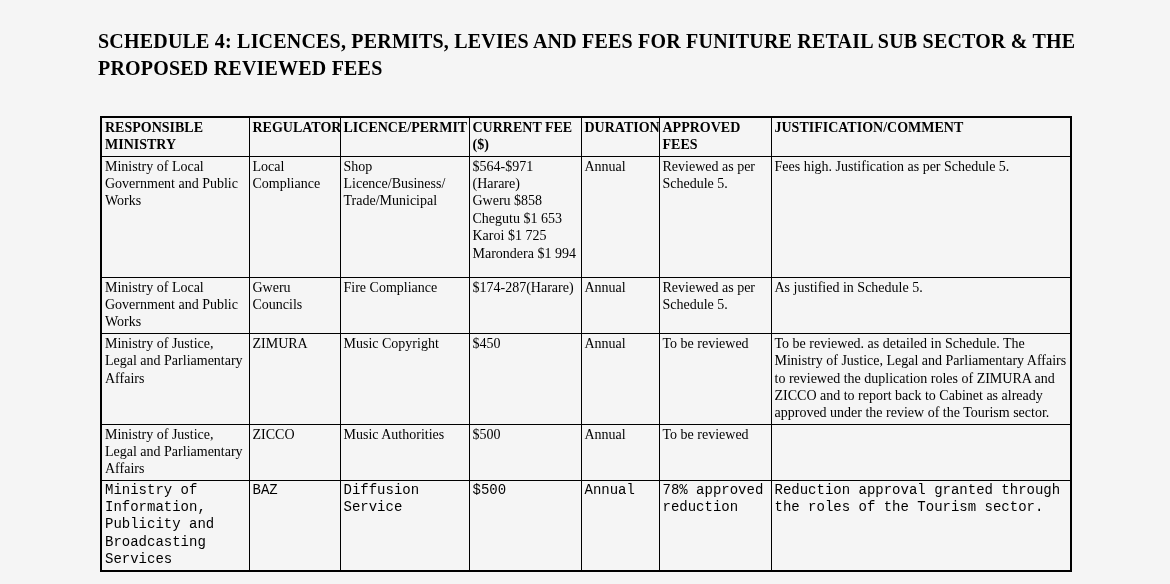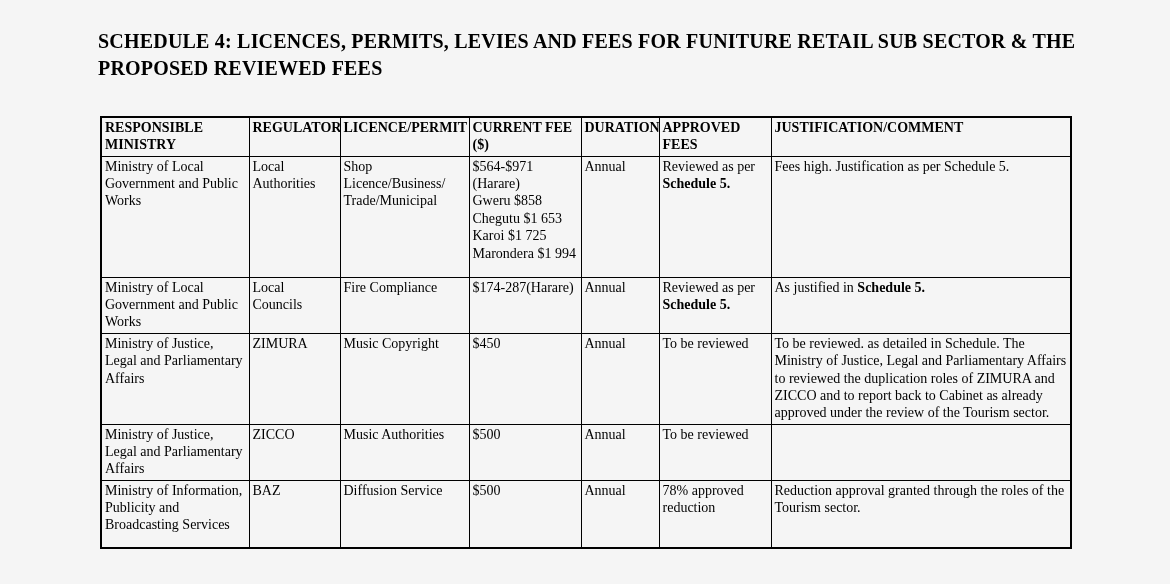--- a/index.html
+++ b/index.html
@@ -41,27 +41,27 @@
     border:1px solid var(--border);
     vertical-align:top;
     text-align:left;
     padding:1px 3px 2px 3px;
     font-size:14px;
     line-height:1.24;
     font-weight:normal;
     overflow:hidden;
   }
   table.fees th{font-weight:bold;}
-  .b{font-weight:bold;}
+  .b{font-weight:normal;}
   thead tr{height:37px;}
   tbody tr:nth-child(1){height:121px;}
   tbody tr:nth-child(2){height:54px;}
   tbody tr:nth-child(3){height:88px;}
   tbody tr:nth-child(4){height:54px;}
-  tbody tr:nth-child(5){height:68px;}
+  tbody tr:nth-child(5){height:68px;font-family:Liberation Mono, monospace;}
   .line{min-height:15px;}
 </style>
 </head>
 <body>
 
 <div class="page">
   <h1 class="title">SCHEDULE 4: LICENCES, PERMITS, LEVIES AND FEES FOR FUNITURE RETAIL SUB SECTOR &amp; THE PROPOSED REVIEWED FEES</h1>
 
   <table class="fees">
     <colgroup>
@@ -100,21 +100,21 @@
             <div class="line"><span>JUSTIFICATION/COMMENT</span></div>
           </th>
         </tr>
     </thead>
     <tbody>
         <tr>
           <td class="b">
             <div class="line"><span>Ministry of Local Government and Public Works</span></div>
           </td>
           <td>
-            <div class="line"><span>Local Authorities</span></div>
+            <div class="line"><span>Local Compliance</span></div>
           </td>
           <td>
             <div class="line"><span>Shop</span></div>
             <div class="line"><span>Licence/Business/</span></div>
             <div class="line"><span>Trade/Municipal</span></div>
           </td>
           <td>
             <div class="line"><span>$564-$971</span></div>
             <div class="line"><span>(Harare)</span></div>
             <div class="line"><span>Gweru $858</span></div>
@@ -130,21 +130,21 @@
           </td>
           <td class="b">
             <div class="line"><span>Fees high. Justification as per Schedule 5.</span></div>
           </td>
         </tr>
         <tr>
           <td class="b">
             <div class="line"><span>Ministry of Local Government and Public Works</span></div>
           </td>
           <td>
-            <div class="line"><span>Local Councils</span></div>
+            <div class="line"><span>Gweru Councils</span></div>
           </td>
           <td>
             <div class="line"><span>Fire Compliance</span></div>
           </td>
           <td>
             <div class="line"><span>$174-287(Harare)</span></div>
           </td>
           <td>
             <div class="line"><span>Annual</span></div>
           </td>

